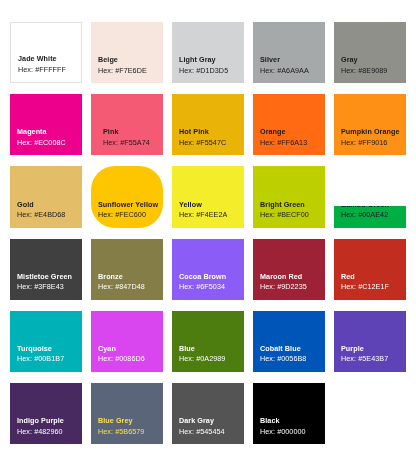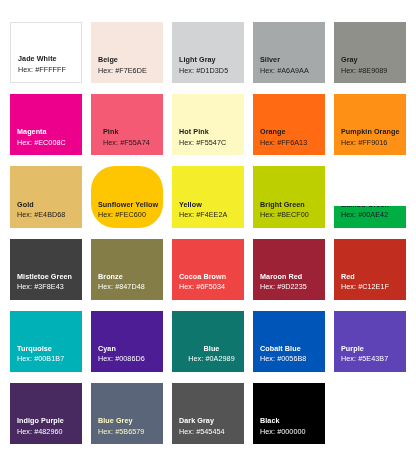--- a/index.html
+++ b/index.html
@@ -77,21 +77,21 @@
       <div class="swatch-hex">Hex: #8E9089</div>
     </div>
     <div class="swatch" style="background: rgb(236, 0, 140); color: rgb(255, 255, 255);">
       <div class="swatch-name">Magenta</div>
       <div class="swatch-hex">Hex: #EC008C</div>
     </div>
     <div class="swatch" style="background: rgb(245, 90, 116); color: rgb(26, 26, 26); padding-left: 12px;">
       <div class="swatch-name">Pink</div>
       <div class="swatch-hex">Hex: #F55A74</div>
     </div>
-    <div class="swatch" style="background: #fef9c3; color: rgb(26, 26, 26);">
+    <div class="swatch" style="background: #eab308; color: rgb(26, 26, 26);">
       <div class="swatch-name">Hot Pink</div>
       <div class="swatch-hex">Hex: #F5547C</div>
     </div>
     <div class="swatch" style="background: rgb(255, 106, 19); color: rgb(26, 26, 26);">
       <div class="swatch-name">Orange</div>
       <div class="swatch-hex">Hex: #FF6A13</div>
     </div>
     <div class="swatch" style="background: rgb(255, 144, 22); color: rgb(26, 26, 26);">
       <div class="swatch-name">Pumpkin Orange</div>
       <div class="swatch-hex">Hex: #FF9016</div>
@@ -117,57 +117,57 @@
       <div class="swatch-hex">Hex: #00AE42</div>
     </div>
     <div class="swatch" style="background: #404040; color: rgb(255, 255, 255);">
       <div class="swatch-name">Mistletoe Green</div>
       <div class="swatch-hex">Hex: #3F8E43</div>
     </div>
     <div class="swatch" style="background: rgb(132, 125, 72); color: rgb(255, 255, 255);">
       <div class="swatch-name">Bronze</div>
       <div class="swatch-hex">Hex: #847D48</div>
     </div>
-    <div class="swatch" style="background: #ef4444; color: rgb(255, 255, 255);">
+    <div class="swatch" style="background: #8b5cf6; color: rgb(255, 255, 255);">
       <div class="swatch-name">Cocoa Brown</div>
       <div class="swatch-hex">Hex: #6F5034</div>
     </div>
     <div class="swatch" style="background: rgb(157, 34, 53); color: rgb(255, 255, 255);">
       <div class="swatch-name">Maroon Red</div>
       <div class="swatch-hex">Hex: #9D2235</div>
     </div>
     <div class="swatch" style="background: rgb(193, 46, 31); color: rgb(255, 255, 255);">
       <div class="swatch-name">Red</div>
       <div class="swatch-hex">Hex: #C12E1F</div>
     </div>
     <div class="swatch" style="background: rgb(0, 177, 183); color: rgb(255, 255, 255);">
       <div class="swatch-name">Turquoise</div>
       <div class="swatch-hex">Hex: #00B1B7</div>
     </div>
-    <div class="swatch" style="background: #4c1d95; color: rgb(255, 255, 255);">
+    <div class="swatch" style="background: #d946ef; color: rgb(255, 255, 255);">
       <div class="swatch-name">Cyan</div>
       <div class="swatch-hex">Hex: #0086D6</div>
     </div>
-    <div class="swatch" style="background: #0f766e; color: rgb(255, 255, 255); align-items: center;">
+    <div class="swatch" style="background: #4d7c0f; color: rgb(255, 255, 255);">
       <div class="swatch-name">Blue</div>
       <div class="swatch-hex">Hex: #0A2989</div>
     </div>
     <div class="swatch" style="background: rgb(0, 86, 184); color: rgb(255, 255, 255);">
       <div class="swatch-name">Cobalt Blue</div>
       <div class="swatch-hex">Hex: #0056B8</div>
     </div>
     <div class="swatch" style="background: rgb(94, 67, 183); color: rgb(255, 255, 255);">
       <div class="swatch-name">Purple</div>
       <div class="swatch-hex">Hex: #5E43B7</div>
     </div>
     <div class="swatch" style="background: rgb(72, 41, 96); color: rgb(255, 255, 255);">
       <div class="swatch-name">Indigo Purple</div>
       <div class="swatch-hex">Hex: #482960</div>
     </div>
-    <div class="swatch" style="background: rgb(91, 101, 121); color: #fef9c3;">
+    <div class="swatch" style="background: rgb(91, 101, 121); color: #fde047;">
       <div class="swatch-name">Blue Grey</div>
       <div class="swatch-hex">Hex: #5B6579</div>
     </div>
     <div class="swatch" style="background: rgb(84, 84, 84); color: rgb(255, 255, 255);">
       <div class="swatch-name">Dark Gray</div>
       <div class="swatch-hex">Hex: #545454</div>
     </div>
     <div class="swatch" style="background: rgb(0, 0, 0); color: rgb(255, 255, 255);">
       <div class="swatch-name">Black</div>
       <div class="swatch-hex">Hex: #000000</div>

